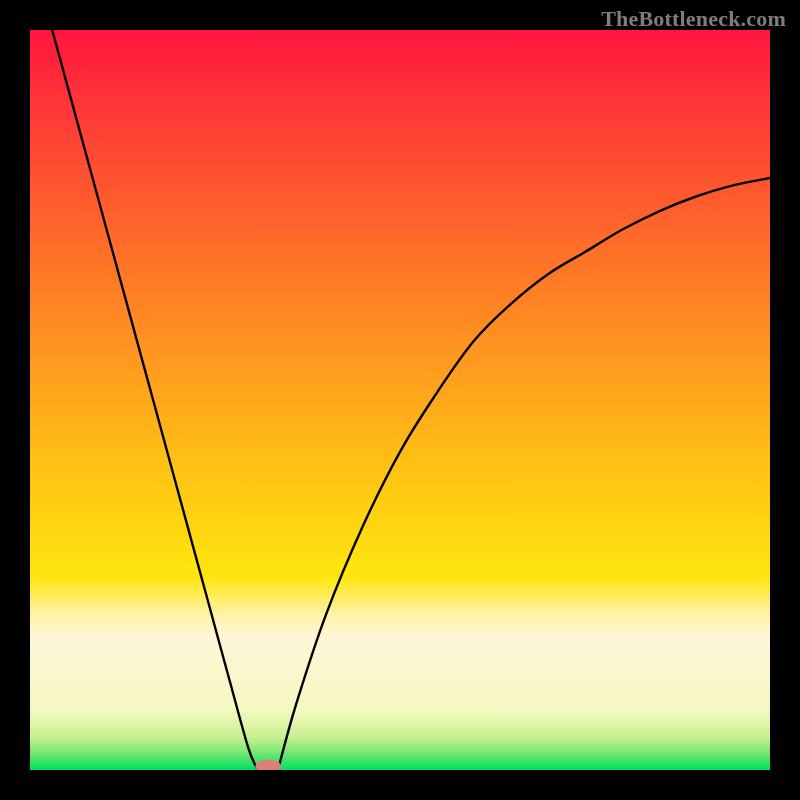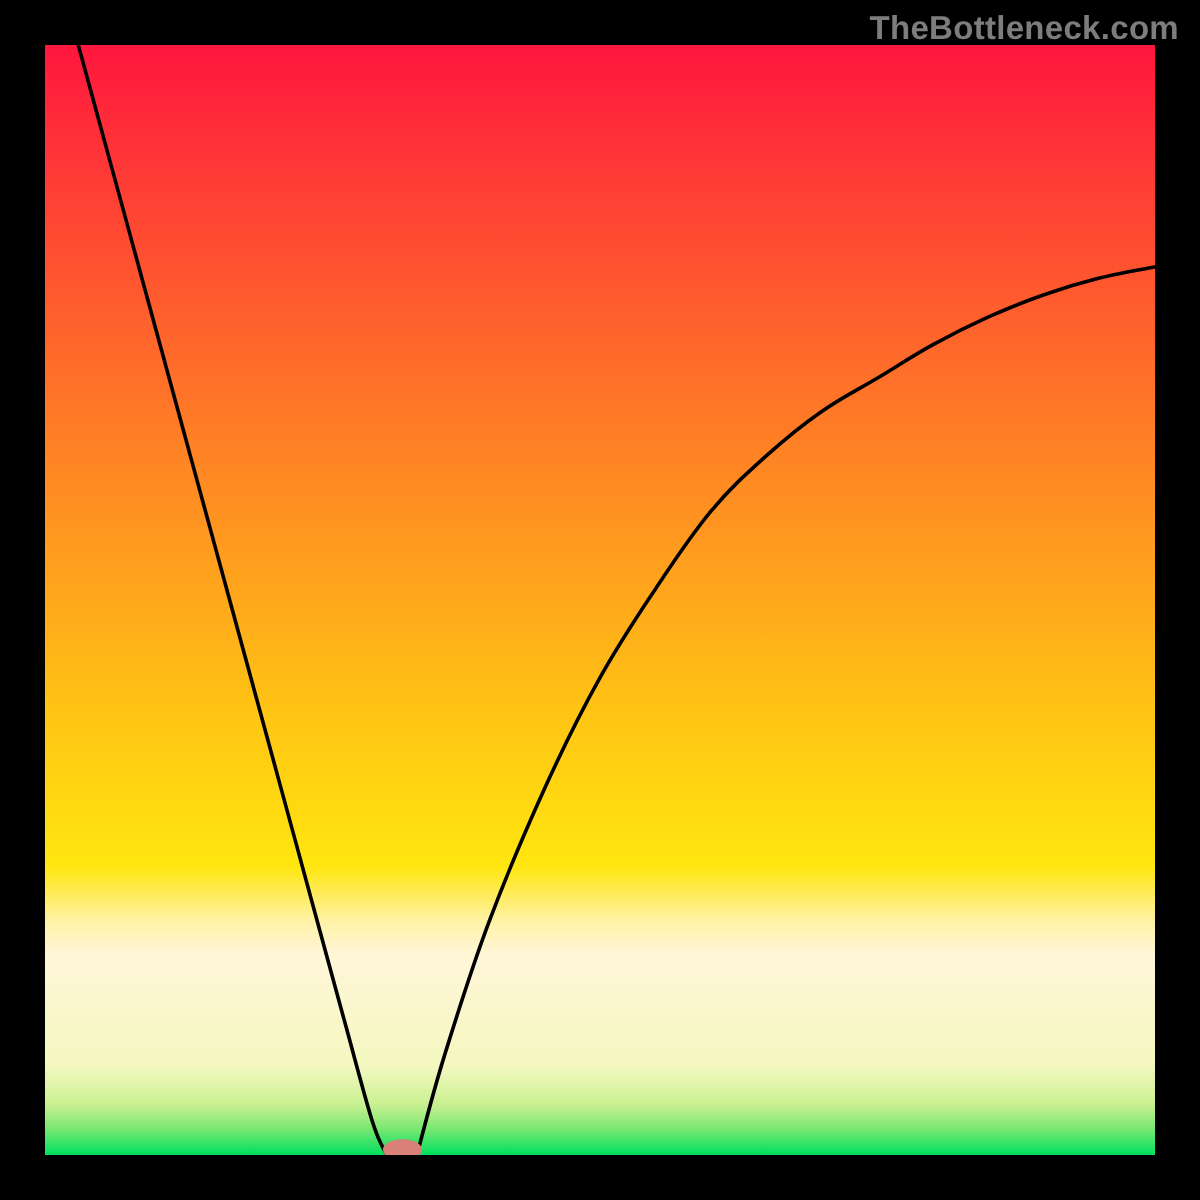--- a/index.html
+++ b/index.html
@@ -25,21 +25,21 @@
     height: 740px;
     overflow: hidden;
   }
   .watermark {
     position: absolute;
     top: 6px;
     right: 14px;
     font-size: 22px;
     font-weight: 600;
     color: #7d7d7d;
-    font-family: Liberation Sans, sans-serif;
+    font-family: Liberation Serif, serif;
     letter-spacing: 0.2px;
   }
   svg {
     display: block;
   }
   .pill {
     fill: #d98079;
   }
 </style>
 </head>

